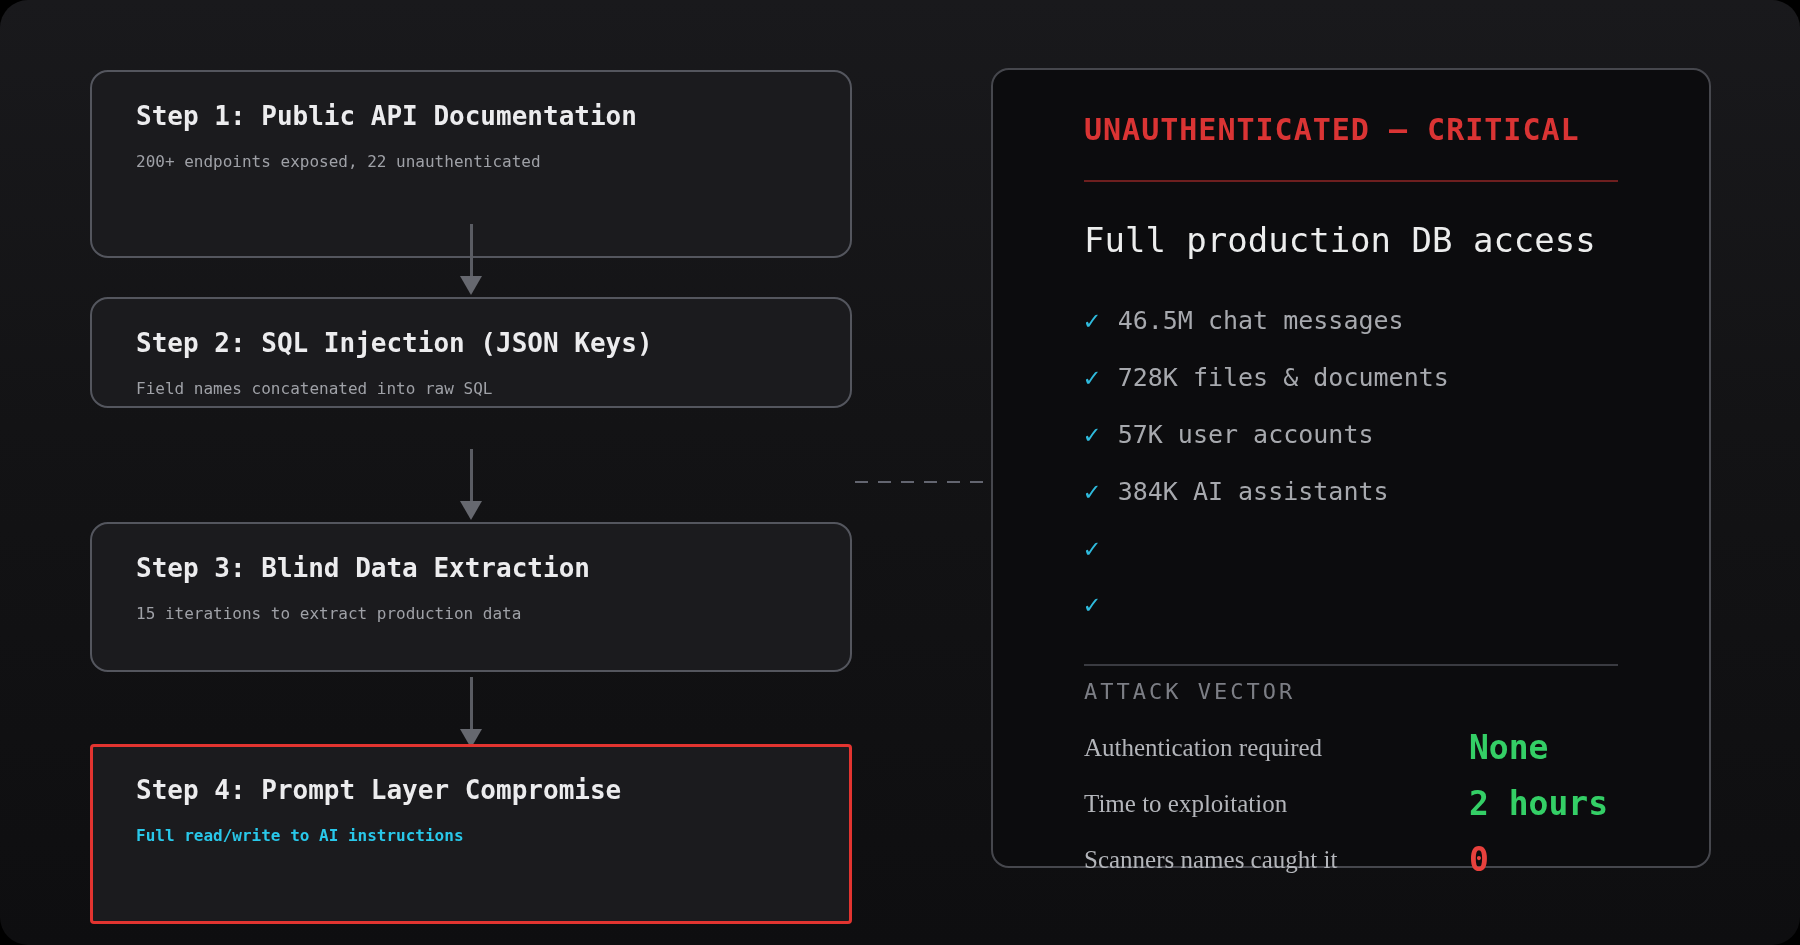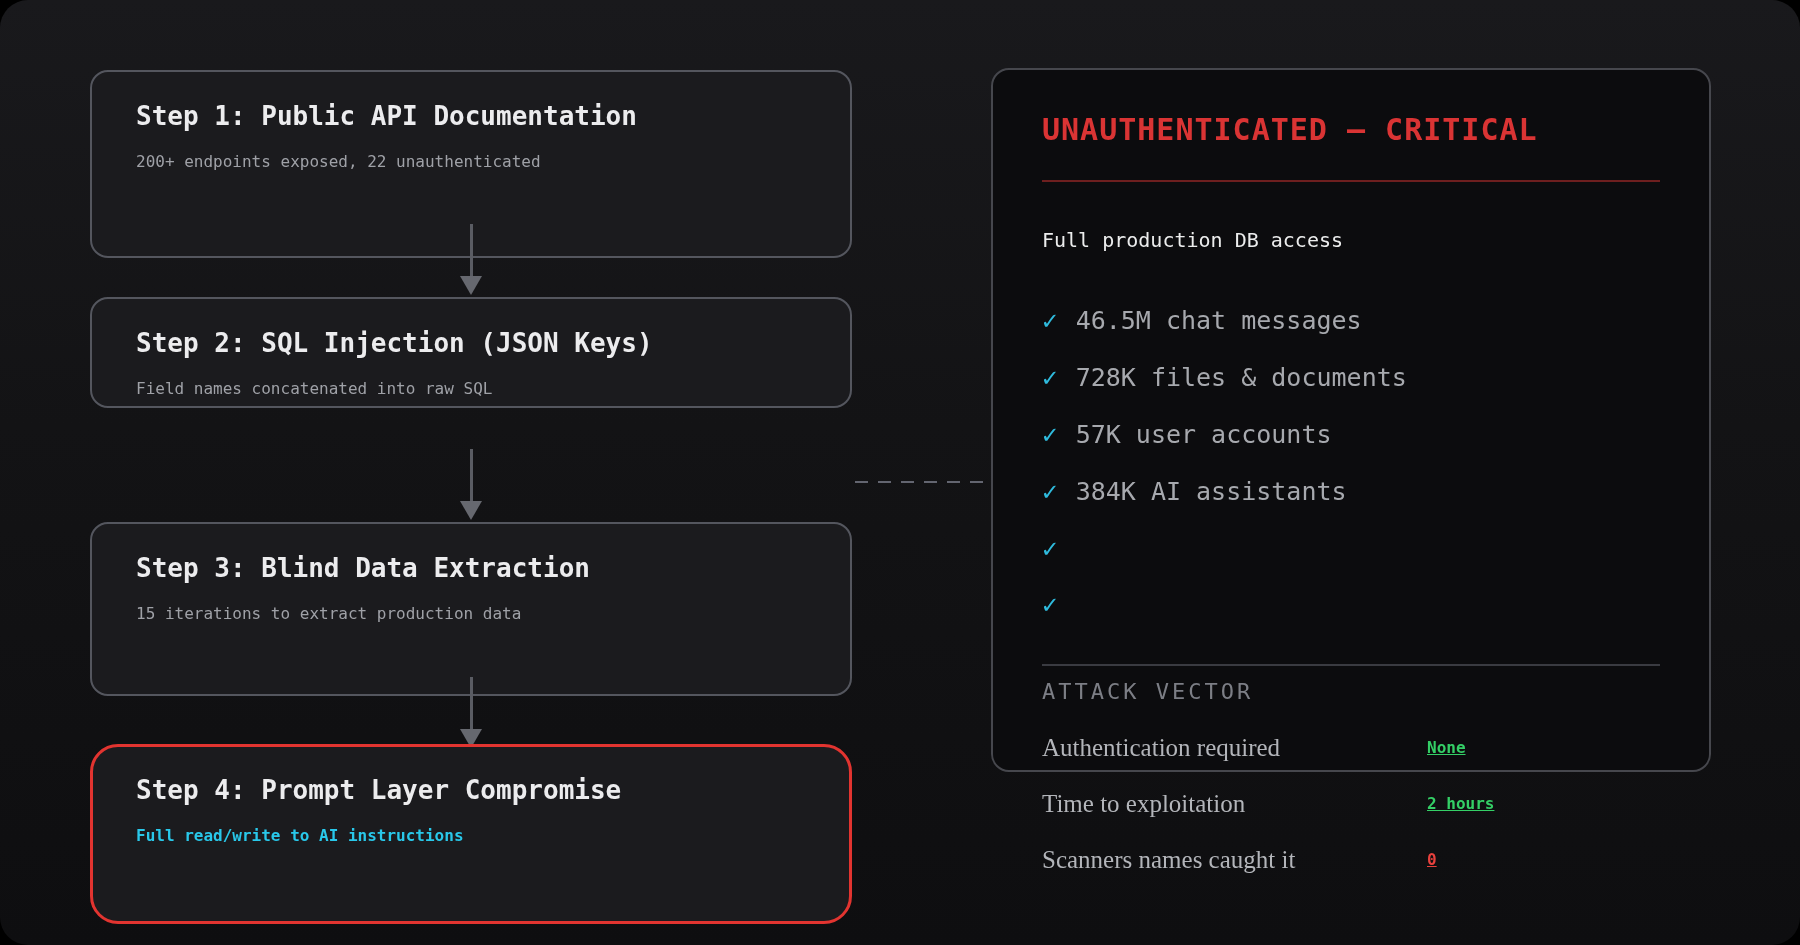--- a/index.html
+++ b/index.html
@@ -33,25 +33,25 @@
     left: 90px;
     width: 762px;
     box-sizing: border-box;
     background: #1b1b1e;
     border: 2px solid #54565e;
     border-radius: 18px;
     padding: 24px 44px 0 44px;
   }
   .step.s1 { top: 70px;  height: 188px; }
   .step.s2 { top: 297px; height: 111px; }
-  .step.s3 { top: 522px; height: 174px; }
+  .step.s3 { top: 522px; height: 150px; }
   .step.s4 {
     top: 744px; height: 180px;
     border: 3px solid var(--accent-red);
-    border-radius: 28px;
+    border-radius: 4px;
     padding: 23px 43px 0 43px;
   }
   .step-title {
     font-size: 26px;
     font-weight: bold;
     line-height: 40px;
     color: #ececee;
     white-space: nowrap;
   }
   .step-sub {
@@ -93,44 +93,44 @@
     height: 2px;
     background: repeating-linear-gradient(90deg, #636570 0 13px, transparent 13px 23px);
   }
 
   
   .panel {
     position: absolute;
     left: 991px;
     top: 68px;
     width: 720px;
-    height: 704px;
+    height: 800px;
     box-sizing: border-box;
     background: #0c0c0e;
     border: 2px solid #46474d;
     border-radius: 18px;
-    padding: 0 49px;
+    padding: 0 91px;
   }
   .panel-title {
     margin-top: 40px;
     font-size: 30px;
     font-weight: bold;
     letter-spacing: 1px;
     line-height: 40px;
     color: var(--title-red);
     white-space: nowrap;
   }
   .divider-red {
     margin-top: 30px;
     height: 2px;
     background: #6e1f1f;
   }
   .panel-heading {
     margin-top: 38px;
-    font-size: 20px;
+    font-size: 34px;
     line-height: 40px;
     color: #eceded;
     white-space: nowrap;
   }
   .checklist {
     margin: 40px 0 0 0;
     padding: 0;
     list-style: none;
   }
   .checklist li {
@@ -164,21 +164,21 @@
   }
   .stats { margin-top: 16px; }
   .stat-row {
     display: grid;
     grid-template-columns: 385px 1fr;
     line-height: 40px;
     margin-bottom: 16px;
   }
   .stat-row:last-child { margin-bottom: 0; }
   .stat-label { font-size: 25px; color: #b3b5ba; white-space: nowrap; font-family: Liberation Serif, serif; }
-  .stat-value { font-size: 16px; font-weight: bold; white-space: nowrap; text-decoration: underline; }
+  .stat-value { font-size: 33px; font-weight: bold; white-space: nowrap; }
   .stat-value[data-color="green"] { color: var(--green); }
   .stat-value[data-color="red"]   { color: var(--value-red); }
 </style>
 </head>
 <body>
 
 <div class="canvas">
 
   <div class="step s1">
     <div class="step-title">Step 1: Public API Documentation</div>

